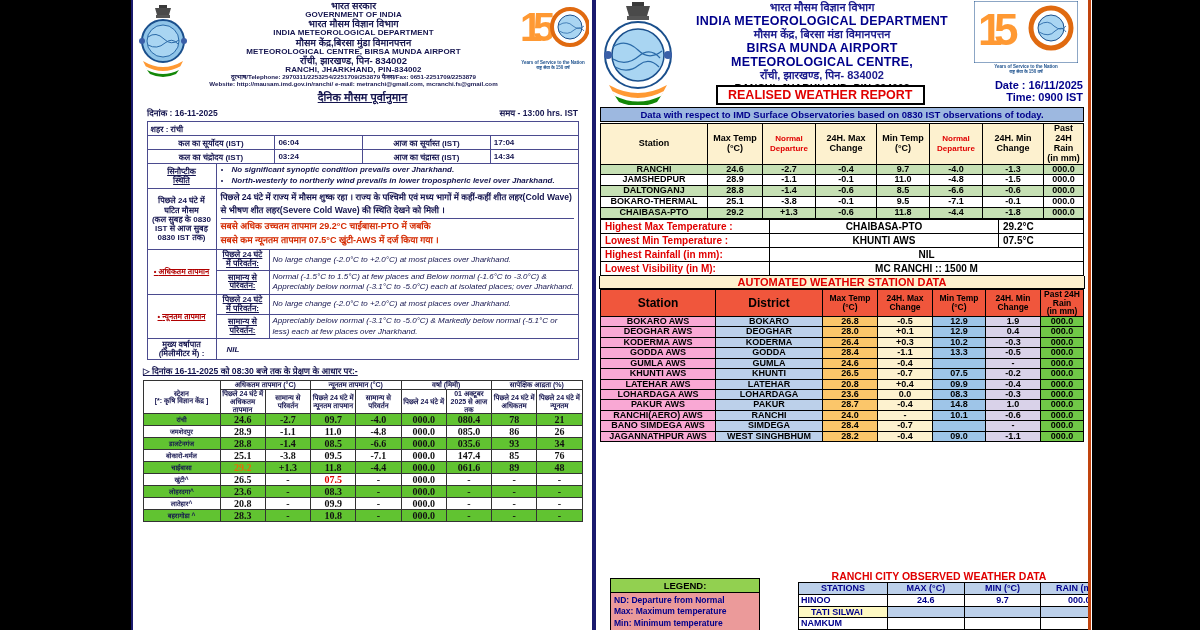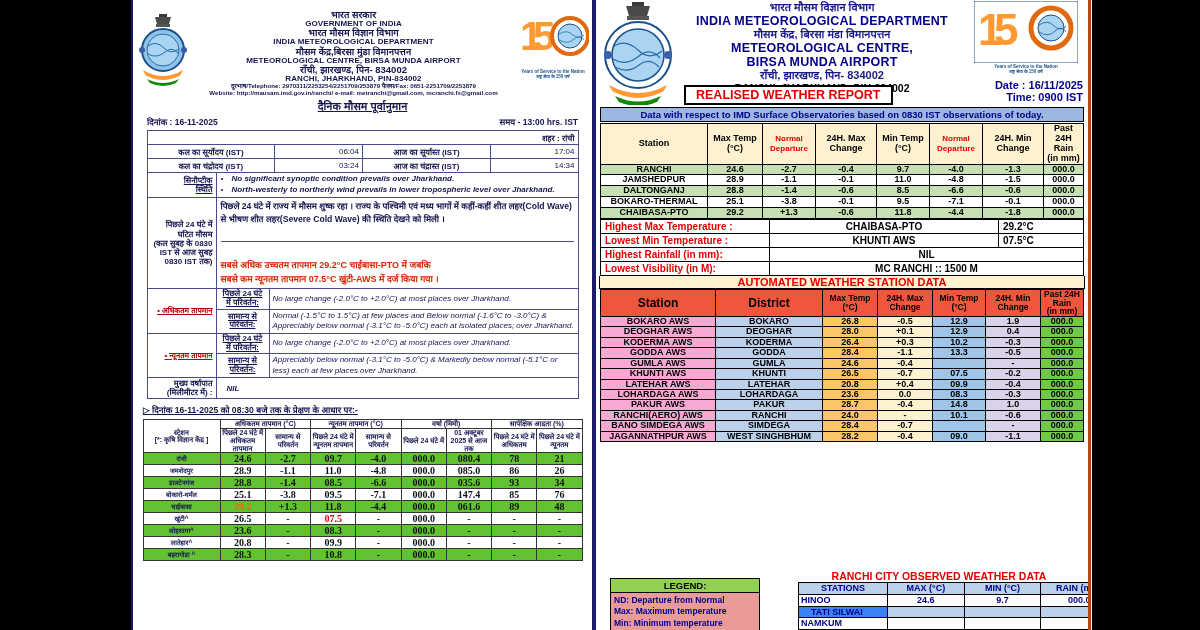--- a/index.html
+++ b/index.html
@@ -15,41 +15,41 @@
 
   
   .panel{position:absolute;top:0;height:630px;background:#ffffff;overflow:hidden;}
   #left-panel{left:131px;width:459px;border-left:2px solid #1a1a6e;border-right:2px solid #1a1a6e;}
   #right-panel{left:594px;width:492px;border-left:2px solid #1a1a6e;border-right:3px solid #c1440e;}
   .sliver{position:absolute;top:0;height:630px;background:#ffffff;}
   #sliver-a{left:590px;width:4px;}
   #sliver-b{left:1086px;width:6px;}
 
   
-  .l-head{display:flex;align-items:flex-start;padding:10px 2px 0 2px;}
+  .l-head{display:flex;align-items:flex-start;padding:1px 2px 0 2px;}
   .l-emblem{width:56px;flex:0 0 56px;text-align:center;padding-top:2px;}
   .l-headtext{flex:1;text-align:center;line-height:1.05;}
   .l-logo150{width:74px;flex:0 0 74px;text-align:center;}
   .t-hin{font-size:9.5px;color:#15154f;font-weight:bold;}
   .t-eng{font-size:8px;color:#15154f;font-weight:bold;letter-spacing:.1px;}
   .t-tiny{font-size:6.2px;color:#15154f;font-weight:bold;}
 
   .l-title{text-align:center;font-size:11px;font-weight:bold;color:#15154f;
            text-decoration:underline;margin:2px 0 3px;}
   .l-datebar{display:flex;justify-content:space-between;font-size:8.5px;
              font-weight:bold;color:#15154f;padding:0 14px 3px 14px;}
 
   table.l-tbl{border-collapse:collapse;width:432px;margin:0 auto;}
   table.l-tbl td,table.l-tbl th{border:1px solid #4b4b8f;padding:1px 3px;
      font-size:8px;color:#15154f;vertical-align:middle;}
-  .cityrow{text-align:right;font-size:7.5px;font-weight:bold;color:#15154f;margin-left:26px;}
+  .cityrow{text-align:left;font-size:7.5px;font-weight:bold;color:#15154f;margin-left:26px;}
   .labcell{text-align:center;font-weight:bold;color:#15154f;font-size:8px;}
-  .valcell{text-align:right;font-weight:normal;color:#15154f;font-size:9px;}
+  .valcell{text-align:left;font-weight:bold;color:#15154f;font-size:9px;}
   .under{text-decoration:underline;}
-  .sidelab{text-align:right;font-weight:bold;color:#15154f;font-size:7px;
+  .sidelab{text-align:center;font-weight:bold;color:#15154f;font-size:7px;
            line-height:1.15;width:62px;}
   .syn-li{font-style:italic;font-weight:bold;color:#15154f;font-size:8px;
           line-height:1.25;margin:0;padding-left:12px;}
   .syn-li li{margin:0 0 1px 0;}
   .past24{font-size:8.6px;color:#15154f;font-weight:bold;line-height:1.45;}
   .redline{color:#d42a00;font-weight:bold;font-size:9px;line-height:1.5;}
   .subhead{text-align:center;font-size:6.8px;font-weight:bold;color:#15154f;
            text-decoration:underline;line-height:1.1;width:46px;}
   .bullred{color:#b00000;font-weight:bold;font-size:7.6px;text-decoration:underline;}
   .itl{font-style:italic;color:#1a1a8c;font-size:7.2px;line-height:1.3;}
@@ -70,21 +70,21 @@
 
   
   .r-head{display:flex;align-items:flex-start;padding:1px 3px 0 3px;}
   .r-emblem{width:78px;flex:0 0 78px;text-align:center;}
   .r-mid{flex:1;text-align:center;line-height:1.15;}
   .r-right{width:118px;flex:0 0 118px;text-align:center;}
   .r-hin{font-size:11px;font-weight:bold;color:#1a1a8c;}
   .r-eng{font-size:12.5px;font-weight:bold;color:#00008b;letter-spacing:.2px;}
   .r-pin{font-size:10.5px;font-weight:bold;color:#000;}
   .rw-badge{display:inline-block;border:2px solid #000;padding:1px 10px;
-            font-size:12.5px;font-weight:bold;color:#e00000;background:#fff;}
+            font-size:12.5px;font-weight:bold;color:#e00000;background:#fff;margin-left:32px;}
   .r-datetime{font-size:11px;font-weight:bold;color:#00008b;text-align:right;padding-right:2px;}
 
   .bluebar{background:#9db8e0;border:1px solid #000;text-align:center;
            font-size:9.5px;font-weight:bold;color:#00008b;padding:1px 0;
            margin:2px 4px 0 4px;}
 
   table.r-tbl{border-collapse:collapse;width:484px;margin:0 auto;table-layout:fixed;}
   table.r-tbl td,table.r-tbl th{border:1px solid #000;text-align:center;
     font-size:9px;font-weight:bold;color:#000;padding:0 1px;line-height:1.1;}
   th.sta-h{background:#fdf1cf;font-size:13px;}
@@ -124,21 +124,21 @@
   .legend-body{background:#eb9a9a;border:1px solid #000;border-top:none;
      padding:2px 3px;font-size:8.5px;font-weight:bold;color:#00008b;line-height:1.35;}
 
   .rcity{position:absolute;left:796px;top:570px;width:282px;}
   .rcity-title{text-align:center;font-size:10.5px;font-weight:bold;color:#e00000;}
   table.rcity-t{border-collapse:collapse;width:320px;table-layout:fixed;}
   table.rcity-t td,table.rcity-t th{border:1px solid #000;font-size:9px;
      font-weight:bold;color:#00008b;padding:0 2px;line-height:1.2;}
   table.rcity-t th{background:#bcd0ea;text-align:center;}
   td.rc-name{background:#fff;text-align:left;color:#000;}
-  td.rc-name.blue{background:#3b82f6;padding-left:12px;}
+  td.rc-name.blue{background:#fef9c3;padding-left:12px;}
   td.rc-val{background:#fff;text-align:center;color:#000;}
   td.rc-val.blue{background:#bcd0ea;}
   .l150sub{font-size:4.5px;color:#1a4f8c;font-weight:bold;line-height:1.1;}
 </style>
 </head>
 <body>
 
 <div id="page">
 
   <div class="sliver" id="sliver-a"></div>
@@ -236,21 +236,21 @@
       <tr>
         <td class="sidelab">
           <span>पिछले 24 घंटे में</span><br>
           <span>घटित मौसम</span><br>
           <span>(कल सुबह के 0830</span><br>
           <span>IST से आज सुबह</span><br>
           <span>0830 IST तक)</span>
         </td>
         <td colspan="3" style="padding:2px 4px">
           <div class="past24">पिछले 24 घंटे में राज्य में मौसम शुष्क रहा । राज्य के पश्चिमी एवं मध्य भागों में कहीं-कहीं शीत लहर(Cold Wave) से भीषण शीत लहर(Severe Cold Wave) की स्थिति देखने को मिली ।</div>
-          <div style="border-top:1px solid #4b4b8f;margin-top:16px;padding-top:17px">
+          <div style="border-top:1px solid #4b4b8f;margin-top:2px;padding-top:1px">
             <div class="redline">सबसे अधिक उच्चतम तापमान 29.2°C चाईबासा-PTO में जबकि</div>
             <div class="redline">सबसे कम न्यूनतम तापमान 07.5°C खुंटी-AWS में दर्ज किया गया ।</div>
           </div>
         </td>
       </tr>
     </tbody>
       </table>
 
     <table class="l-tbl" style="margin-top:-1px">
       <tbody>
@@ -435,22 +435,22 @@
           <circle cx="67" cy="54" r="4" fill="#3a5fa8"></circle>
           <path d="M8 84 q29 16 58 0 l-6 11 q-23 12 -46 0 z" fill="#ff9933"></path>
           <path d="M11 90 q26 14 52 0 l-4 7 q-22 11 -44 0 z" fill="#ffffff"></path>
           <path d="M14 95 q23 11 46 0 l-4 6 q-19 8 -38 0 z" fill="#138808"></path>
         </svg>
       </div>
       <div class="r-mid">
         <div class="r-hin">भारत मौसम विज्ञान विभाग</div>
         <div class="r-eng">INDIA METEOROLOGICAL DEPARTMENT</div>
         <div class="r-hin">मौसम केंद्र, बिरसा मंडा विमानपत्तन</div>
+        <div class="r-eng">BIRSA MUNDA AIRPORT</div>
         <div class="r-eng">METEOROLOGICAL CENTRE,</div>
-        <div class="r-eng">BIRSA MUNDA AIRPORT</div>
         <div class="r-hin">राँची, झारखण्ड, पिन- 834002</div>
         <div class="r-pin">RANCHI, JHARKHAND, PIN-834002</div>
       </div>
       <div class="r-right">
         <svg width="104" height="62" viewBox="0 0 104 62">
           <rect x="0" y="0" width="104" height="62" fill="#ffffff" stroke="#1a4f8c" stroke-width="1"></rect>
           <text x="4" y="44" font-family="Liberation Sans, sans-serif" font-size="44" font-weight="bold" fill="#ff9933">1</text>
           <text x="20" y="44" font-family="Liberation Sans, sans-serif" font-size="44" font-weight="bold" fill="#ff9933">5</text>
           <circle cx="77" cy="27" r="20" fill="none" stroke="#e06a10" stroke-width="5"></circle>
           <circle cx="77" cy="27" r="13" fill="#a9d5f2" stroke="#1a4f8c" stroke-width="1"></circle>

